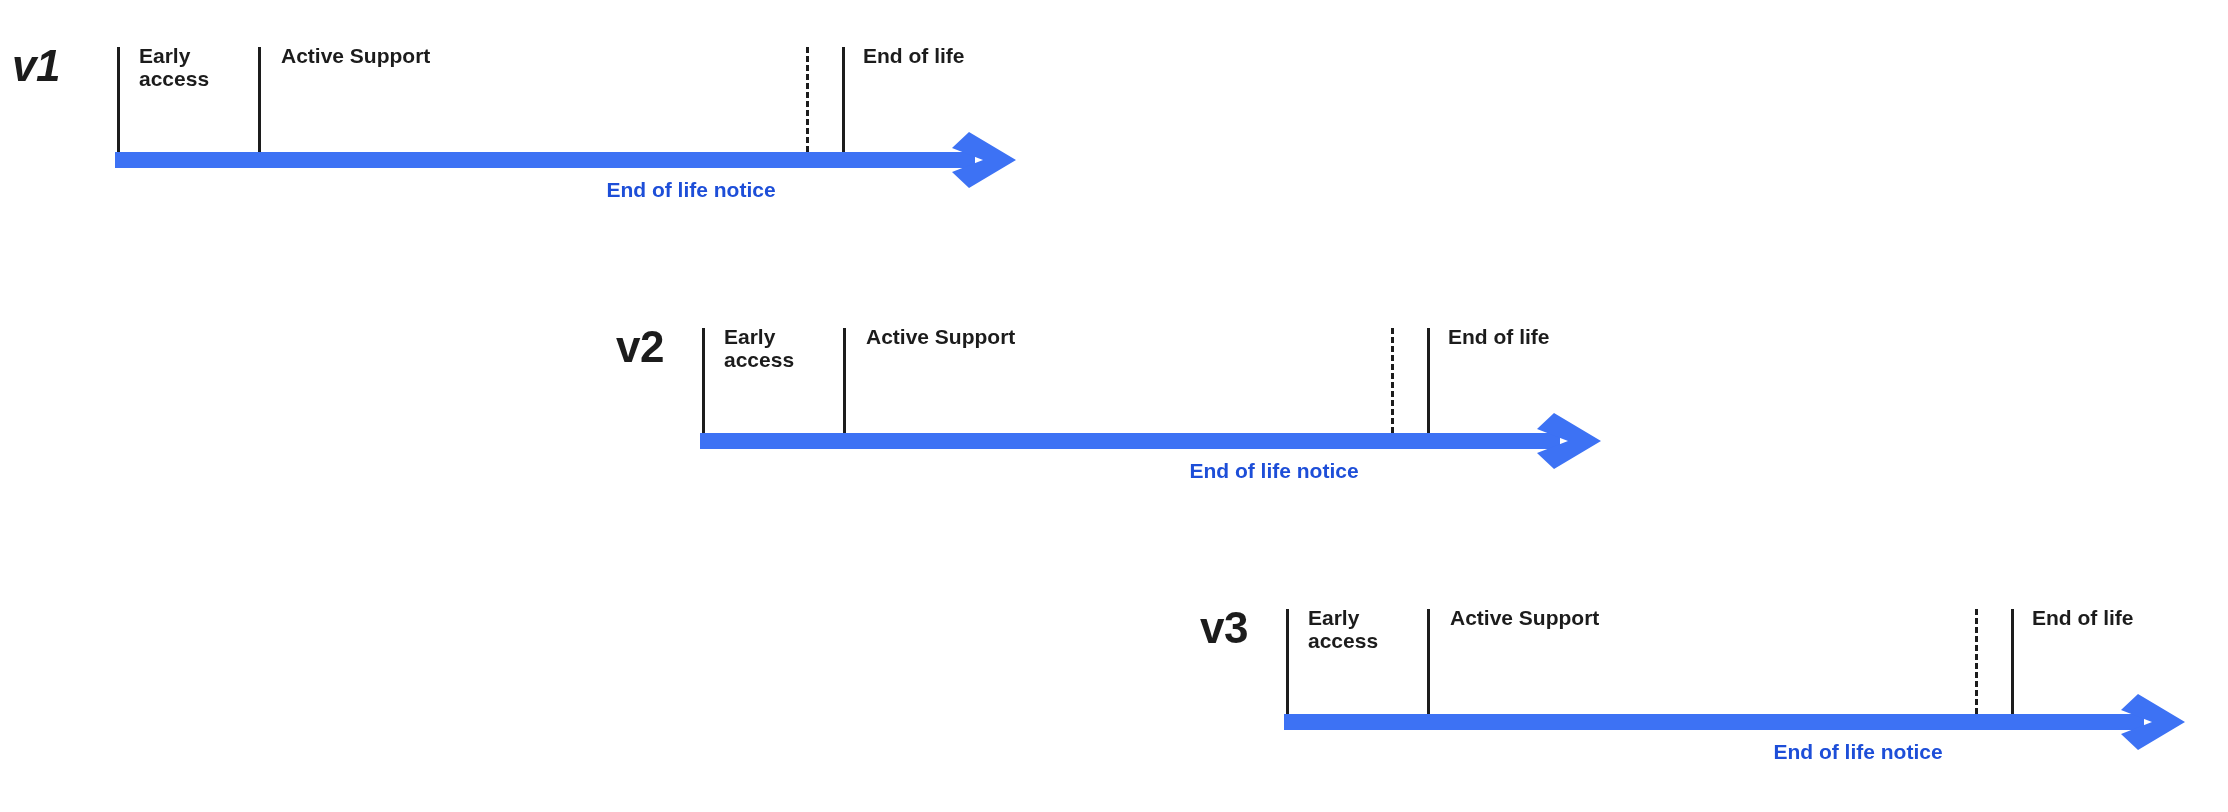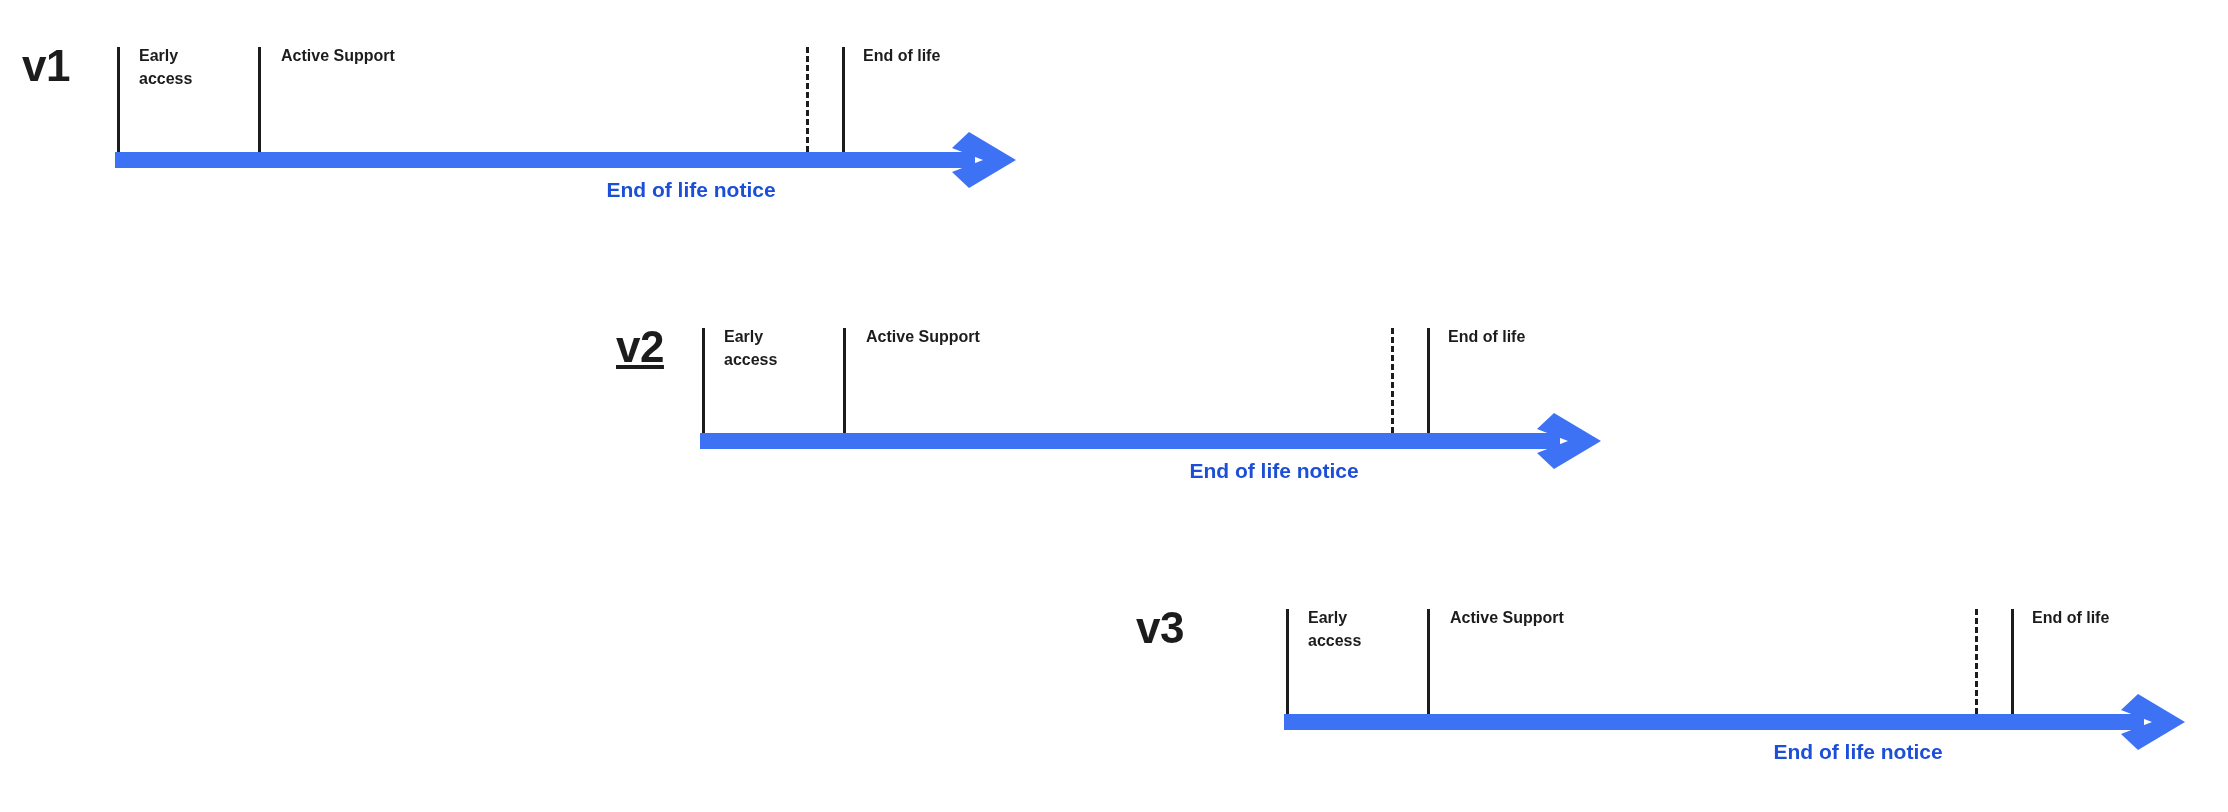--- a/index.html
+++ b/index.html
@@ -38,21 +38,21 @@
     width: 3px;
     background: #1c1c1c;
   }
   .tick.dashed {
     width: 0;
     background: none;
     border-left: 3px dashed #1c1c1c;
   }
   .phase-label {
     position: absolute;
-    font-size: 16px;
+    font-size: 21px;
     font-weight: bold;
     color: #1c1c1c;
     line-height: 23px;
     white-space: pre-line;
   }
   .bar-wrap {
     position: absolute;
     height: 46px;
   }
   .bar-svg {
@@ -68,21 +68,21 @@
     text-align: center;
   }
 </style>
 </head>
 <body>
 
 <div class="canvas">
 
   <div class="timeline" style="left:0px; top:0px; width:1100px; height:210px;">
 
-    <div class="version-label" style="left:22px; top:44px;">v1</div>
+    <div class="version-label" style="left:12px; top:44px;font-style:italic;">v1</div>
 
     <div class="tick" style="left:117px; top:47px; height:105px;"></div>
     <div class="tick" style="left:258px; top:47px; height:105px;"></div>
     <div class="tick dashed" style="left:806px; top:47px; height:105px;"></div>
     <div class="tick" style="left:842px; top:47px; height:105px;"></div>
 
     <div class="phase-label" style="left:139px; top:44px; width:120px;">Early
 access</div>
     <div class="phase-label" style="left:281px; top:44px;">Active Support</div>
     <div class="phase-label" style="left:863px; top:44px;">End of life</div>
@@ -92,21 +92,21 @@
         <rect x="0" y="25" width="860" height="16" fill="#3d72f4"></rect>
         <polygon points="854,5 901,33 854,61 837,45 868,33 837,21" fill="#3d72f4"></polygon>
       </svg>
     </div>
 
     <div class="notice-label" style="left:541px; top:178px; width:300px;">End of life notice</div>
   </div>
 
   <div class="timeline" style="left:0px; top:281px; width:1700px; height:210px;">
 
-    <div class="version-label" style="left:616px; top:44px;text-decoration:underline;">v2</div>
+    <div class="version-label" style="left:616px; top:44px;">v2</div>
 
     <div class="tick" style="left:702px; top:47px; height:105px;"></div>
     <div class="tick" style="left:843px; top:47px; height:105px;"></div>
     <div class="tick dashed" style="left:1391px; top:47px; height:105px;"></div>
     <div class="tick" style="left:1427px; top:47px; height:105px;"></div>
 
     <div class="phase-label" style="left:724px; top:44px; width:120px;">Early
 access</div>
     <div class="phase-label" style="left:866px; top:44px;">Active Support</div>
     <div class="phase-label" style="left:1448px; top:44px;">End of life</div>
@@ -116,21 +116,21 @@
         <rect x="0" y="25" width="860" height="16" fill="#3d72f4"></rect>
         <polygon points="854,5 901,33 854,61 837,45 868,33 837,21" fill="#3d72f4"></polygon>
       </svg>
     </div>
 
     <div class="notice-label" style="left:1124px; top:178px; width:300px;">End of life notice</div>
   </div>
 
   <div class="timeline" style="left:0px; top:562px; width:2228px; height:210px;">
 
-    <div class="version-label" style="left:1136px; top:44px;">v3</div>
+    <div class="version-label" style="left:1200px; top:44px;">v3</div>
 
     <div class="tick" style="left:1286px; top:47px; height:105px;"></div>
     <div class="tick" style="left:1427px; top:47px; height:105px;"></div>
     <div class="tick dashed" style="left:1975px; top:47px; height:105px;"></div>
     <div class="tick" style="left:2011px; top:47px; height:105px;"></div>
 
     <div class="phase-label" style="left:1308px; top:44px; width:120px;">Early
 access</div>
     <div class="phase-label" style="left:1450px; top:44px;">Active Support</div>
     <div class="phase-label" style="left:2032px; top:44px;">End of life</div>

